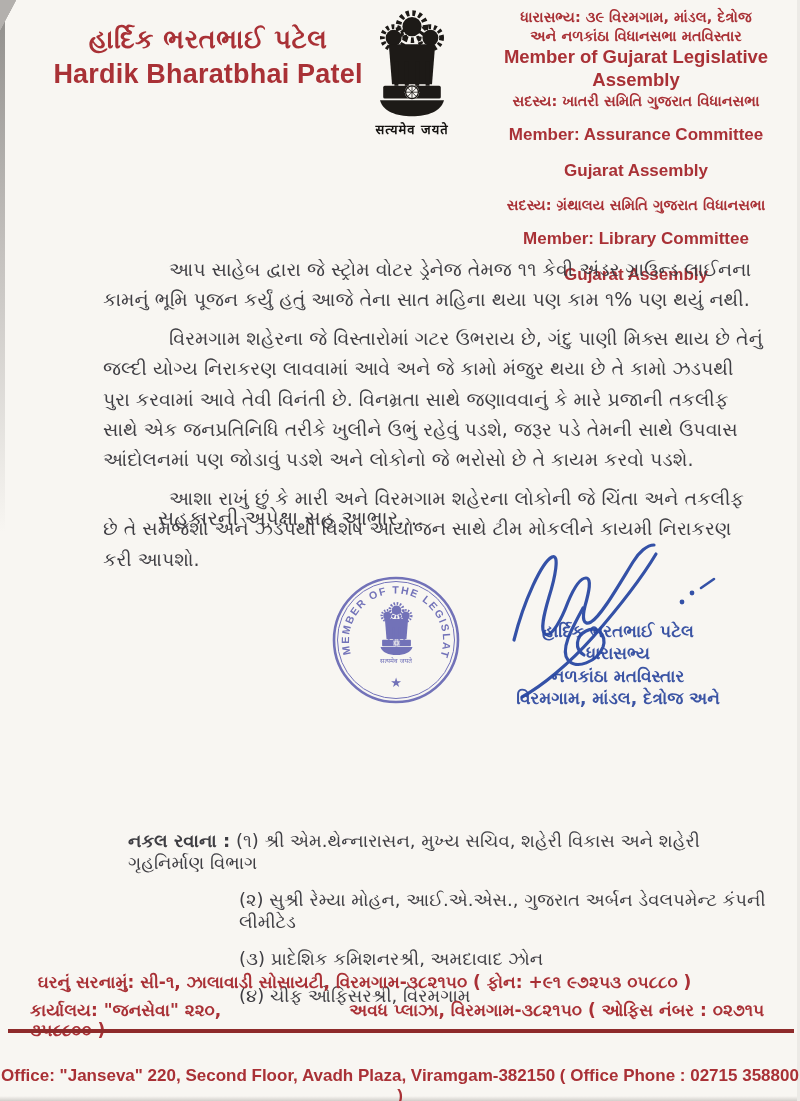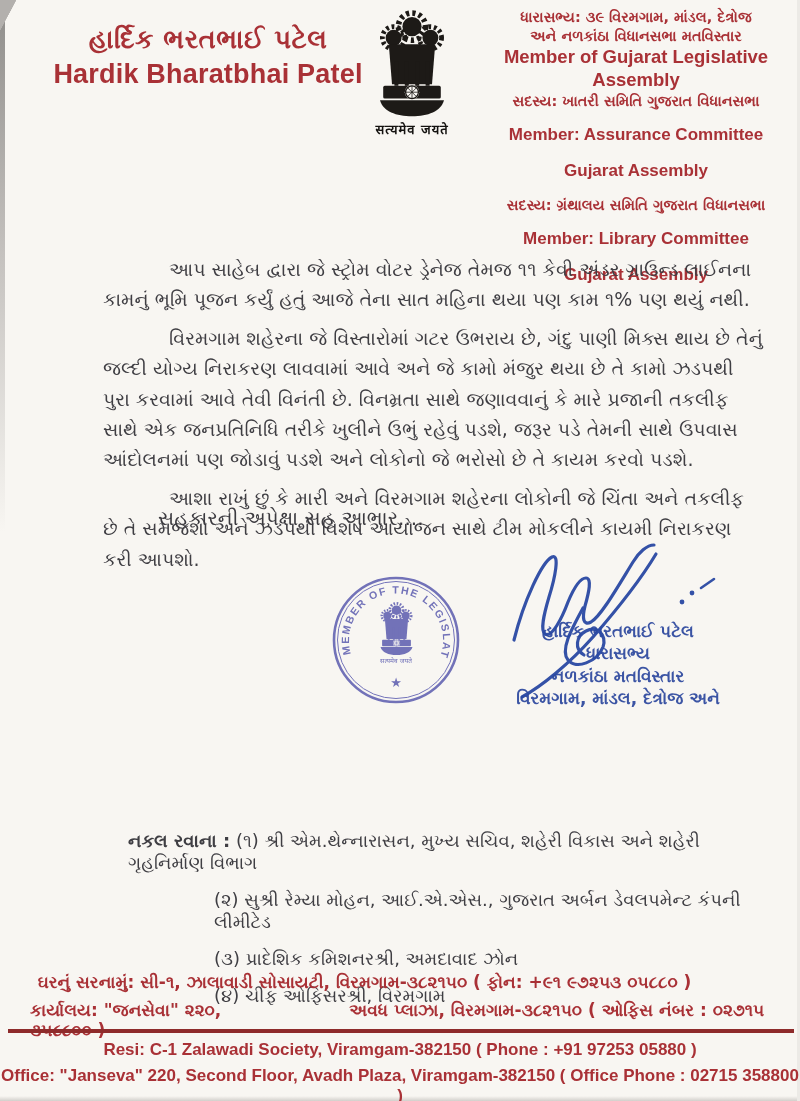--- a/index.html
+++ b/index.html
@@ -45,21 +45,21 @@
   
   .stamp{position:absolute;left:330px;top:574px;width:132px;height:132px;color:#6767b4;opacity:.92;}
   .sig-text{position:absolute;left:478px;top:620px;width:280px;text-align:center;
     color:#3b54a4;font-size:17px;font-weight:bold;line-height:1.32;z-index:1;}
   .sig-svg{position:absolute;left:486px;top:540px;z-index:2;pointer-events:none;}
 
   
   .cc{position:absolute;left:128px;top:830px;width:640px;font-size:18px;color:#3f3e43;}
   .cc .cc-line{margin-bottom:15px;}
   .cc .cc-label{font-weight:bold;}
-  .cc .cc-item-indent{margin-left:86px;margin-bottom:15px;}
+  .cc .cc-item-indent{margin-left:111px;margin-bottom:15px;}
 
   
   .f-gu1{position:absolute;left:0;top:972px;width:729px;text-align:center;
     color:#a93136;font-weight:bold;font-size:17px;}
   .f-gu2{position:absolute;left:30px;top:1000px;width:745px;
     color:#a93136;font-weight:bold;font-size:17px;}
   .f-gu2 .gap{display:inline-block;width:128px;}
   .sep-line{position:absolute;left:8px;top:1029px;width:786px;height:4px;background:#8e2b2b;}
   .f-en1{position:absolute;left:0;top:1040px;width:800px;text-align:center;color:#a93136;
     font-weight:bold;font-size:17px;font-family:"Liberation Sans","DejaVu Sans",sans-serif;}
@@ -180,16 +180,15 @@
     <div class="cc-item-indent">(૨) સુશ્રી રેમ્યા મોહન, આઈ.એ.એસ., ગુજરાત અર્બન ડેવલપમેન્ટ કંપની લીમીટેડ</div>
     <div class="cc-item-indent">(૩) પ્રાદેશિક કમિશનરશ્રી, અમદાવાદ ઝોન</div>
     <div class="cc-item-indent">(૪) ચીફ ઓફિસરશ્રી, વિરમગામ</div>
   </div>
 
   <div class="f-gu1">ઘરનું સરનામું: સી-૧, ઝાલાવાડી સોસાયટી, વિરમગામ-૩૮૨૧૫૦ ( ફોન: +૯૧ ૯૭૨૫૩ ૦૫૮૮૦ )</div>
   <div class="f-gu2">
     <span>કાર્યાલય: "જનસેવા" ૨૨૦,</span><span class="gap"></span><span>અવધ પ્લાઝા, વિરમગામ-૩૮૨૧૫૦ ( ઓફિસ નંબર : ૦૨૭૧૫ ૩૫૮૮૦૦ )</span>
   </div>
   <div class="sep-line"></div>
-  <div class="f-en1">Resi: C-1 Zalawadi Society, Viramgam-382150 ( Phone : +91 97253 05880 )</div>
   <div class="f-en2">Office: "Janseva" 220, Second Floor, Avadh Plaza, Viramgam-382150 ( Office Phone : 02715 358800 )</div>
 
 </div>
 
 </body></html>

